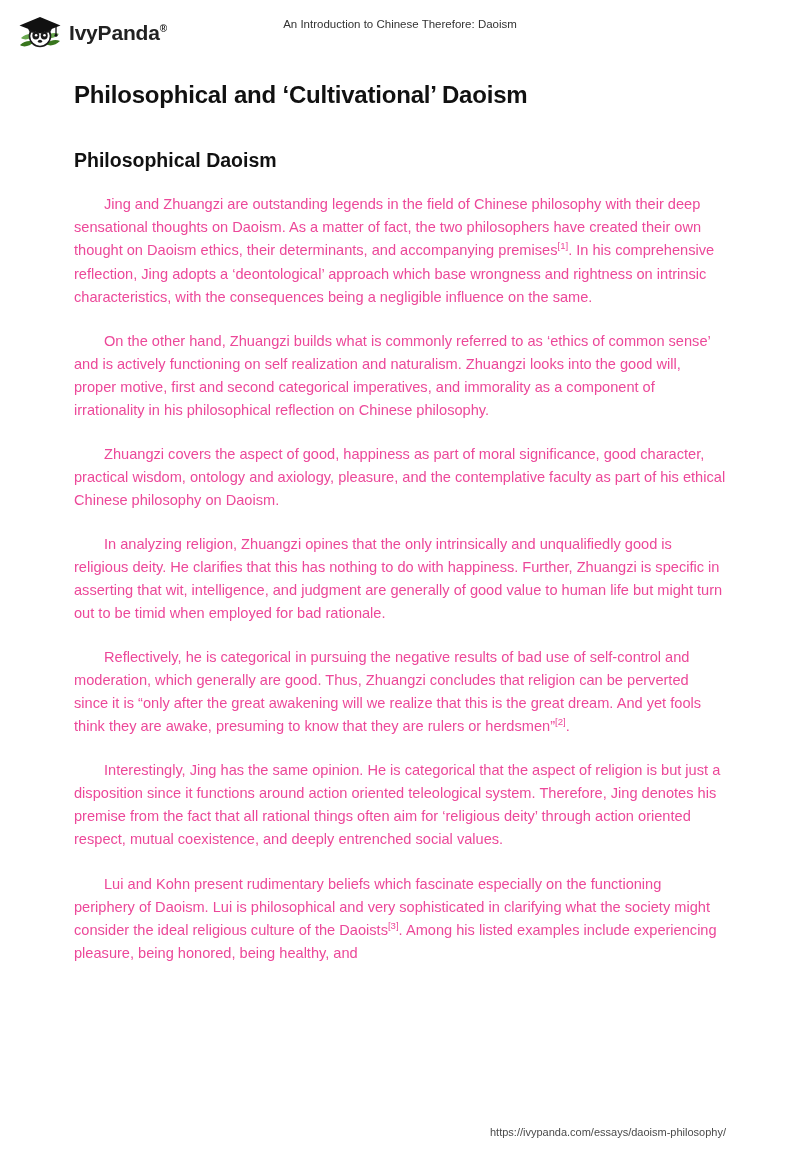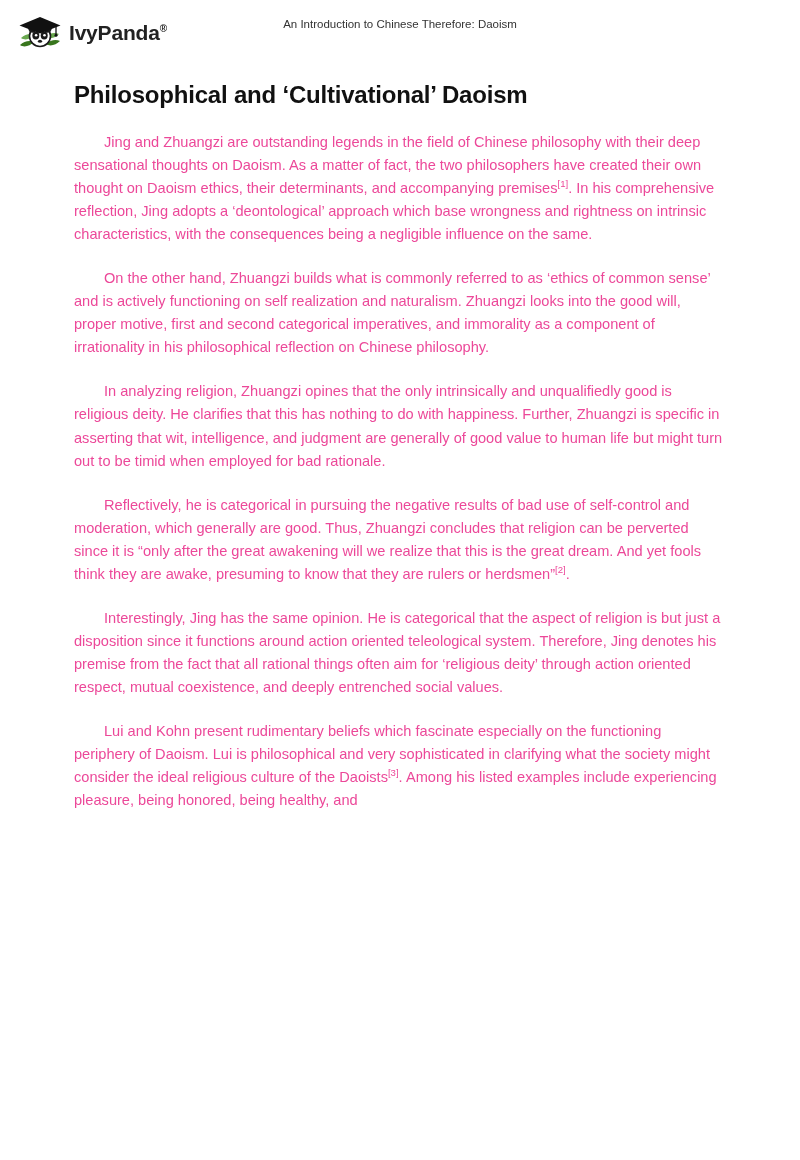--- a/index.html
+++ b/index.html
@@ -144,24 +144,29 @@
       </span>
       <span class="brand-name">
         <span>IvyPanda</span><span class="reg">®</span>
       </span>
     </div>
     <div class="header-title">An Introduction to Chinese Therefore: Daoism</div>
   </div>
 
   <div class="content">
     <h1 class="doc-title">Philosophical and ‘Cultivational’ Daoism</h1>
+    <h2 class="section-title">Philosophical Daoism</h2>
     <div id="paragraph-list">
         <p class="para"><span>Jing and Zhuangzi are outstanding legends in the field of Chinese philosophy with their deep sensational thoughts on Daoism. As a matter of fact, the two philosophers have created their own thought on Daoism ethics, their determinants, and accompanying premises</span><sup>[1]</sup><span>. In his comprehensive reflection, Jing adopts a ‘deontological’ approach which base wrongness and rightness on intrinsic characteristics, with the consequences being a negligible influence on the same.</span></p>
         <p class="para"><span>On the other hand, Zhuangzi builds what is commonly referred to as ‘ethics of common sense’ and is actively functioning on self realization and naturalism. Zhuangzi looks into the good will, proper motive, first and second categorical imperatives, and immorality as a component of irrationality in his philosophical reflection on Chinese philosophy.</span></p>
+        <p class="para"><span>Zhuangzi covers the aspect of good, happiness as part of moral significance, good character, practical wisdom, ontology and axiology, pleasure, and the contemplative faculty as part of his ethical Chinese philosophy on Daoism.</span></p>
         <p class="para"><span>In analyzing religion, Zhuangzi opines that the only intrinsically and unqualifiedly good is religious deity. He clarifies that this has nothing to do with happiness. Further, Zhuangzi is specific in asserting that wit, intelligence, and judgment are generally of good value to human life but might turn out to be timid when employed for bad rationale.</span></p>
         <p class="para"><span>Reflectively, he is categorical in pursuing the negative results of bad use of self-control and moderation, which generally are good. Thus, Zhuangzi concludes that religion can be perverted since it is “only after the great awakening will we realize that this is the great dream. And yet fools think they are awake, presuming to know that they are rulers or herdsmen”</span><sup>[2]</sup><span>.</span></p>
         <p class="para"><span>Interestingly, Jing has the same opinion. He is categorical that the aspect of religion is but just a disposition since it functions around action oriented teleological system. Therefore, Jing denotes his premise from the fact that all rational things often aim for ‘religious deity’ through action oriented respect, mutual coexistence, and deeply entrenched social values.</span></p>
         <p class="para"><span>Lui and Kohn present rudimentary beliefs which fascinate especially on the functioning periphery of Daoism. Lui is philosophical and very sophisticated in clarifying what the society might consider the ideal religious culture of the Daoists</span><sup>[3]</sup><span>. Among his listed examples include experiencing pleasure, being honored, being healthy, and</span></p>
       </div>
   </div>
 
+  <div class="footer">
+    <a href="#">https://ivypanda.com/essays/daoism-philosophy/</a>
+  </div>
 
 </div>
 
 </body></html>

